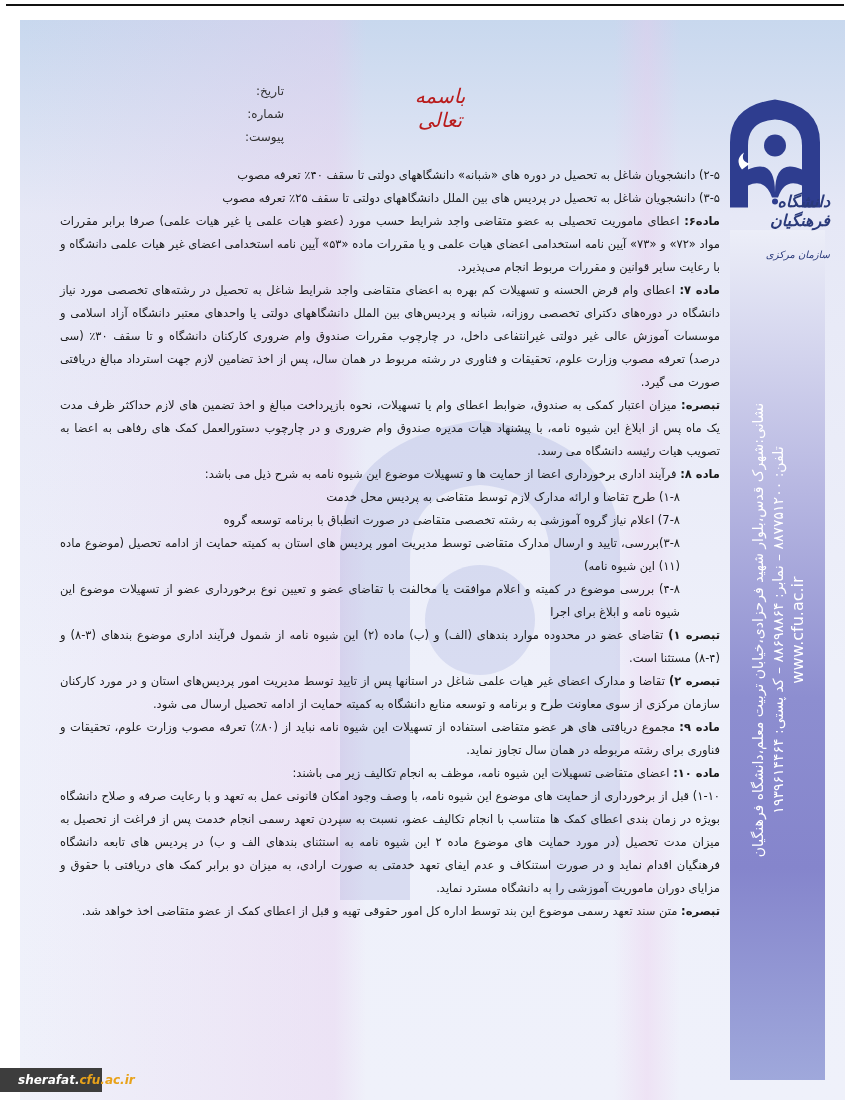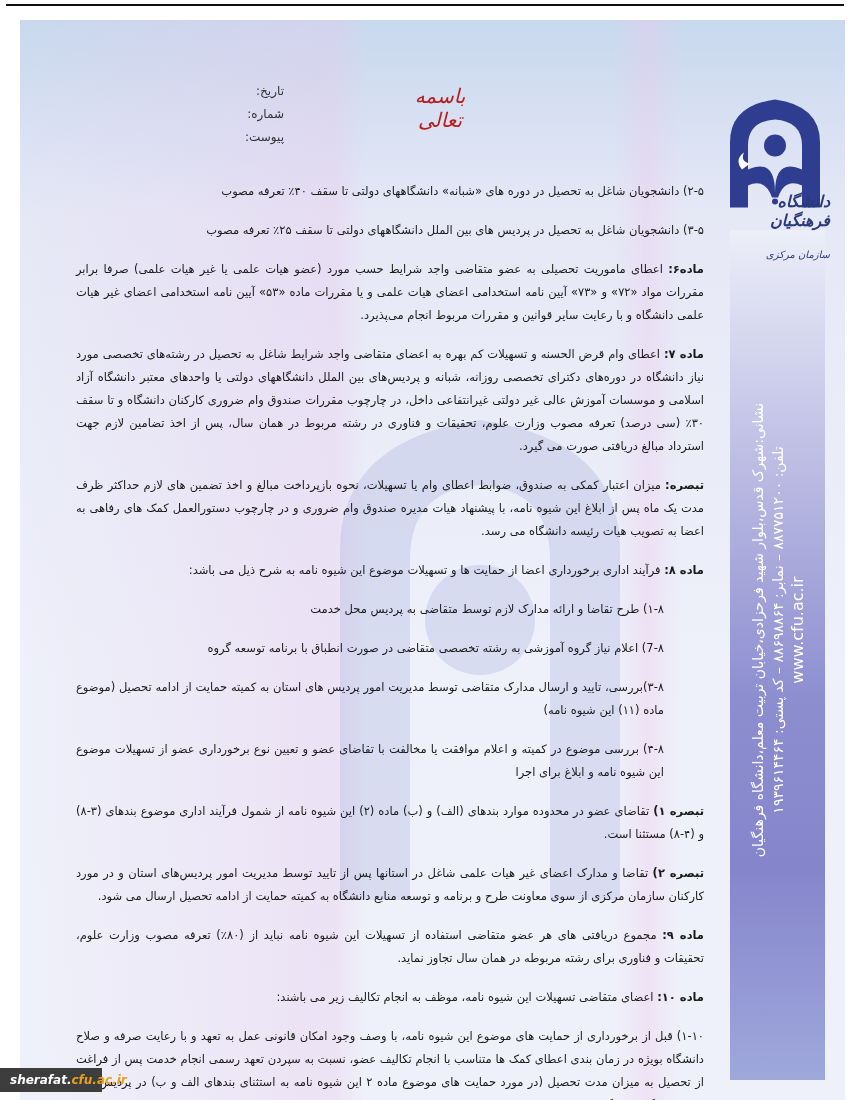--- a/index.html
+++ b/index.html
@@ -58,29 +58,29 @@
     .meta {
       position: absolute; left: 204px; top: 80px; width: 80px; direction: rtl; text-align: right;
       font-size: 12px; line-height: 23px; color: #333;
     }
 
     
     .content {
       position: absolute; left: 60px; top: 164px; width: 660px; direction: rtl; text-align: justify;
       font-family: "DejaVu Sans", sans-serif; font-size: 11.5px; line-height: 23px; color: #1a1a1a;
     }
-    .content p { margin: 16px; }
+    .content p { margin: 0; }
     .content .b { font-weight: bold; }
     .content .sub-item { padding-right: 40px; }
 
     
     .footer-badge {
       position: absolute; left: 0; top: 1068px; width: 102px; height: 24px; background: #3d3d3d;
       font-family: "DejaVu Sans", sans-serif; font-style: italic; font-weight: bold; font-size: 12px;
-      line-height: 24px; padding-left: 10px; white-space: nowrap;
+      line-height: 24px; padding-left: 18px; white-space: nowrap;
     }
     .footer-badge .a { color: #ffffff; }
     .footer-badge .c { color: #e8a21a; }
   </style>
 </head>
 <body>
 
 <div class="scan-top-line"></div>
 
 <div class="page"></div>
@@ -127,15 +127,16 @@
   <p><span class="b">ماده ۸:</span><span> فرآیند اداری برخورداری اعضا از حمایت ها و تسهیلات موضوع این شیوه نامه به شرح ذیل می باشد:</span></p>
   <p class="sub-item">۱-۸) طرح تقاضا و ارائه مدارک لازم توسط متقاضی به پردیس محل خدمت</p>
   <p class="sub-item">7-۸) اعلام نیاز گروه آموزشی به رشته تخصصی متقاضی در صورت انطباق با برنامه توسعه گروه</p>
   <p class="sub-item">۳-۸)بررسی، تایید و ارسال مدارک متقاضی توسط مدیریت امور پردیس های استان به کمیته حمایت از ادامه تحصیل (موضوع ماده (۱۱) این شیوه نامه)</p>
   <p class="sub-item">۴-۸) بررسی موضوع در کمیته و اعلام موافقت یا مخالفت با تقاضای عضو و تعیین نوع برخورداری عضو از تسهیلات موضوع این شیوه نامه و ابلاغ برای اجرا</p>
   <p><span class="b">تبصره ۱)</span><span> تقاضای عضو در محدوده موارد بندهای (الف) و (ب) ماده (۲) این شیوه نامه از شمول فرآیند اداری موضوع بندهای (۳-۸) و (۴-۸) مستثنا است.</span></p>
   <p><span class="b">تبصره ۲)</span><span> تقاضا و مدارک اعضای غیر هیات علمی شاغل در استانها پس از تایید توسط مدیریت امور پردیس‌های استان و در مورد کارکنان سازمان مرکزی از سوی معاونت طرح و برنامه و توسعه منابع دانشگاه به کمیته حمایت از ادامه تحصیل ارسال می شود.</span></p>
   <p><span class="b">ماده ۹:</span><span> مجموع دریافتی های هر عضو متقاضی استفاده از تسهیلات این شیوه نامه نباید از (۸۰٪) تعرفه مصوب وزارت علوم، تحقیقات و فناوری برای رشته مربوطه در همان سال تجاوز نماید.</span></p>
   <p><span class="b">ماده ۱۰:</span><span> اعضای متقاضی تسهیلات این شیوه نامه، موظف به انجام تکالیف زیر می باشند:</span></p>
   <p>۱-۱۰) قبل از برخورداری از حمایت های موضوع این شیوه نامه، با وصف وجود امکان قانونی عمل به تعهد و با رعایت صرفه و صلاح دانشگاه بویژه در زمان بندی اعطای کمک ها متناسب با انجام تکالیف عضو، نسبت به سپردن تعهد رسمی انجام خدمت پس از فراغت از تحصیل به میزان مدت تحصیل (در مورد حمایت های موضوع ماده ۲ این شیوه نامه به استثنای بندهای الف و ب) در پردیس های تابعه دانشگاه فرهنگیان اقدام نماید و در صورت استنکاف و عدم ایفای تعهد خدمتی به صورت ارادی، به میزان دو برابر کمک های دریافتی با حقوق و مزایای دوران ماموریت آموزشی را به دانشگاه مسترد نماید.</p>
+  <p><span class="b">تبصره:</span><span> متن سند تعهد رسمی موضوع این بند توسط اداره کل امور حقوقی تهیه و قبل از اعطای کمک از عضو متقاضی اخذ خواهد شد.</span></p>
 </div>
 
 <div class="footer-badge"><span class="a">sherafat.</span><span class="c">cfu.ac.ir</span></div>
 
 </body></html>

